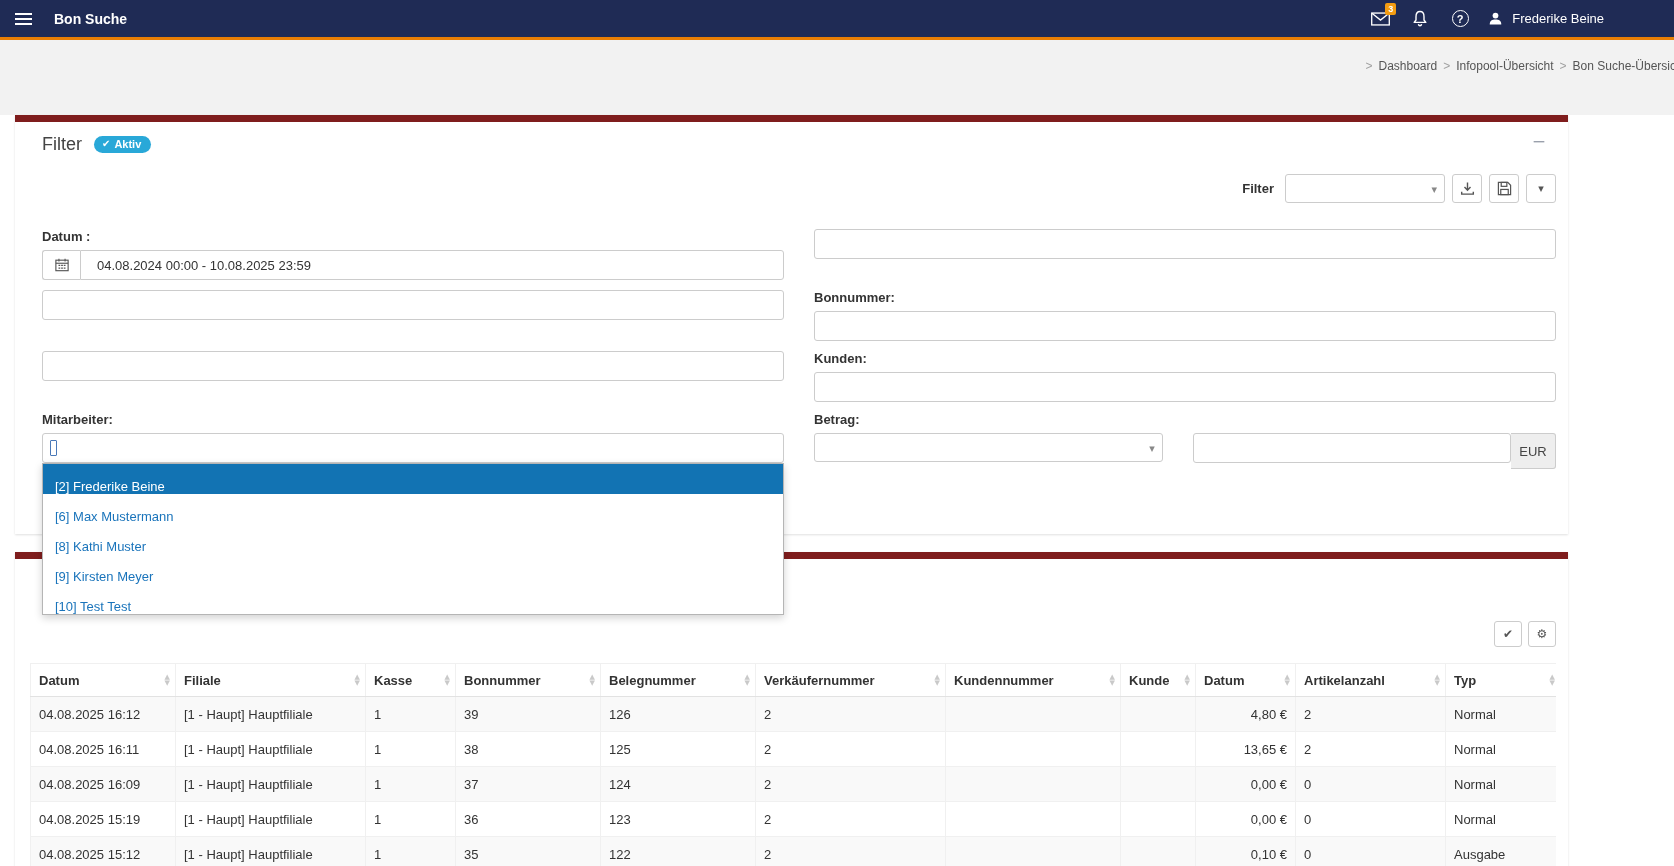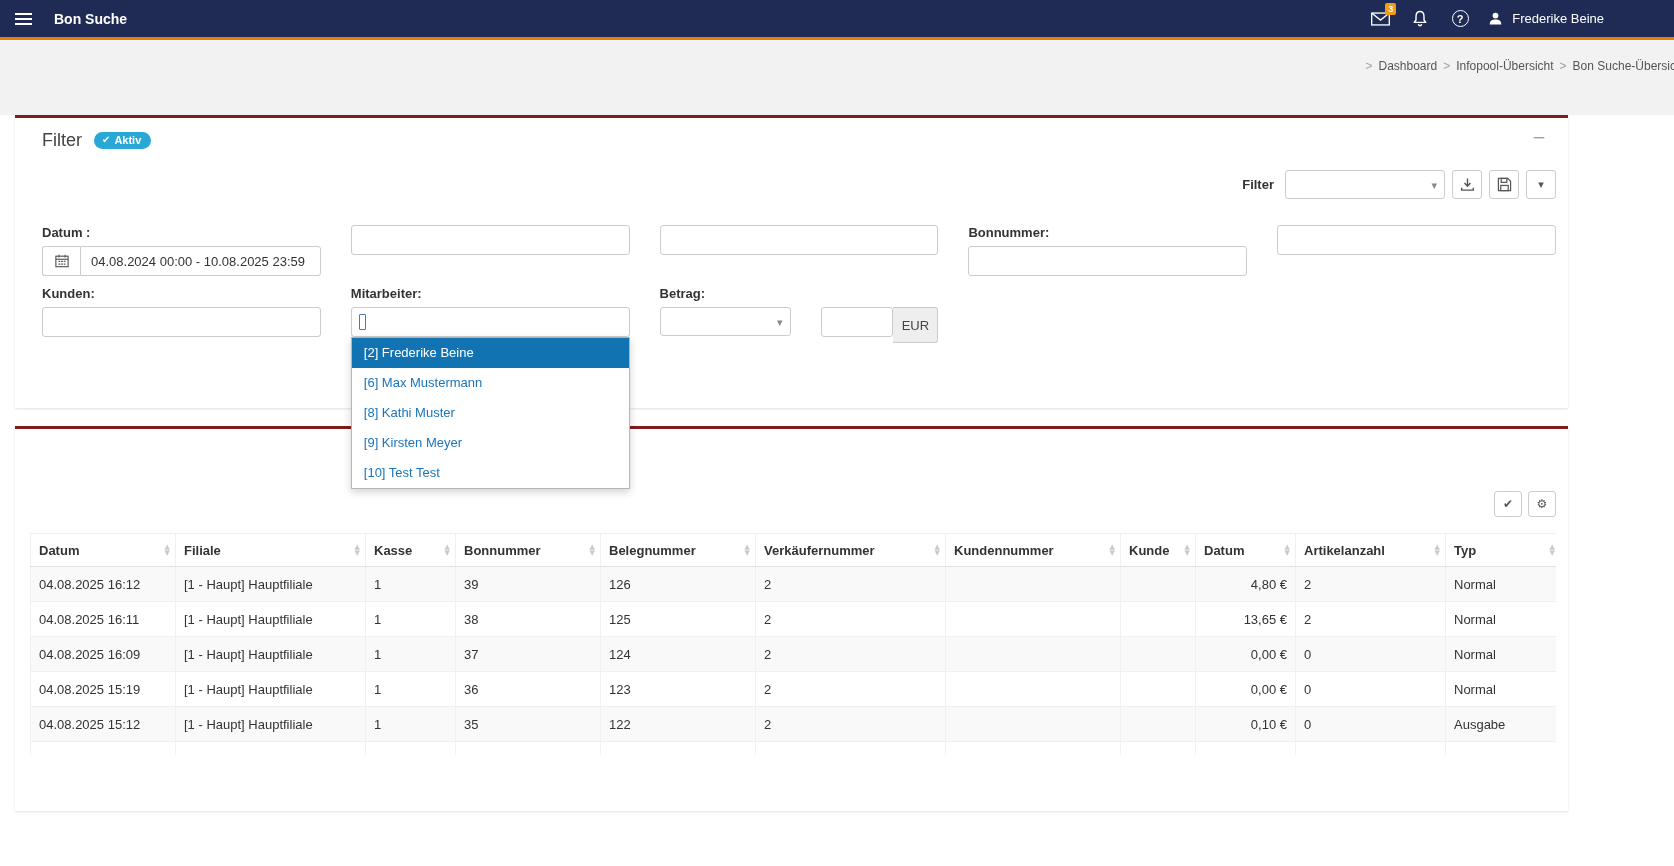--- a/index.html
+++ b/index.html
@@ -42,21 +42,21 @@
   .breadcrumb {
     position:absolute; top:19px; right:-12px; white-space:nowrap;
     font-size:12px; color:#555;
   }
   .bc-sep { color:#a0a0a0; margin:0 6px; }
   .bc-item { color:#555; text-decoration:none; cursor:pointer; }
 
   
   .content { margin:0 0 0 15px; width:1553px; }
   .box {
-    background:#fff; border-top:3px solid #7f1d1d;
+    background:#fff; border-top:7px solid #7f1d1d;
     box-shadow:0 1px 2px rgba(0,0,0,0.12); position:relative;
   }
   .filter-box { margin-bottom:18px; }
 
   .box-header { padding:12px 15px 0 27px; display:flex; align-items:center; height:32px; }
   .box-title { font-size:18px; color:#444; }
   .badge-active {
     background:#29a8d8; color:#fff; border-radius:10px; margin-left:12px;
     padding:2px 10px 3px 8px; font-size:11px; font-weight:bold;
     display:inline-flex; align-items:center; gap:4px;
@@ -82,27 +82,27 @@
   }
   .preset-select { width:160px; }
   .tool-btn {
     width:30px; height:29px; border:1px solid #ccc; border-radius:3px; background:#fff;
     display:flex; align-items:center; justify-content:center; cursor:pointer; color:#555;
     font-family:"DejaVu Sans",sans-serif; font-size:11px; padding:0;
   }
 
   
   .form-grid {
-    display:grid; grid-template-columns:repeat(5,1fr);
+    display:grid; grid-template-columns:repeat(2,1fr);
     column-gap:30px; row-gap:10px; padding:0 12px 65px 27px;
   }
   .field label { display:block; font-weight:bold; margin-bottom:6px; color:#333; }
   .txt {
     width:100%; height:30px; border:1px solid #ccc; border-radius:3px;
-    padding:0 10px; font-size:13px; color:#333; font-family:"Liberation Sans",sans-serif;
+    padding:0 16px; font-size:13px; color:#333; font-family:"Liberation Sans",sans-serif;
   }
   .input-group { display:flex; height:30px; }
   .input-group .addon {
     width:38px; border:1px solid #ccc; border-right:none; border-radius:3px 0 0 3px;
     display:flex; align-items:center; justify-content:center; background:#fff; color:#555;
   }
   .input-group .txt { border-radius:0 3px 3px 0; flex:1; }
   .addon-right {
     width:45px; border:1px solid #ccc; border-left:none; border-radius:0 3px 3px 0;
     display:flex; align-items:center; justify-content:center; background:#eee; color:#444;
@@ -118,21 +118,21 @@
   .caret-box {
     position:absolute; left:8px; top:7px; width:7px; height:16px;
     border:1px solid #4a79b8; border-radius:1px; background:#fff;
   }
   .dd-list {
     position:absolute; top:30px; left:0; right:0; margin:0; padding:0; list-style:none;
     background:#fff; border:1px solid #b5b5b5; box-shadow:0 3px 8px rgba(0,0,0,0.18);
     z-index:60;
   }
   .dd-item {
-    height:30px; line-height:30px; padding:0 12px; color:#1a74bb;
+    height:30px; line-height:30px; padding:8px 12px; color:#1a74bb;
     font-size:13px; background:#fff; cursor:pointer; white-space:nowrap;
   }
   .dd-item.selected { background:#1273b3; color:#fff; }
 
   
   .results-box { min-height:385px; }
   .results-tools {
     display:flex; justify-content:flex-end; gap:6px; padding:62px 12px 16px 15px;
   }
   .mini-btn {

